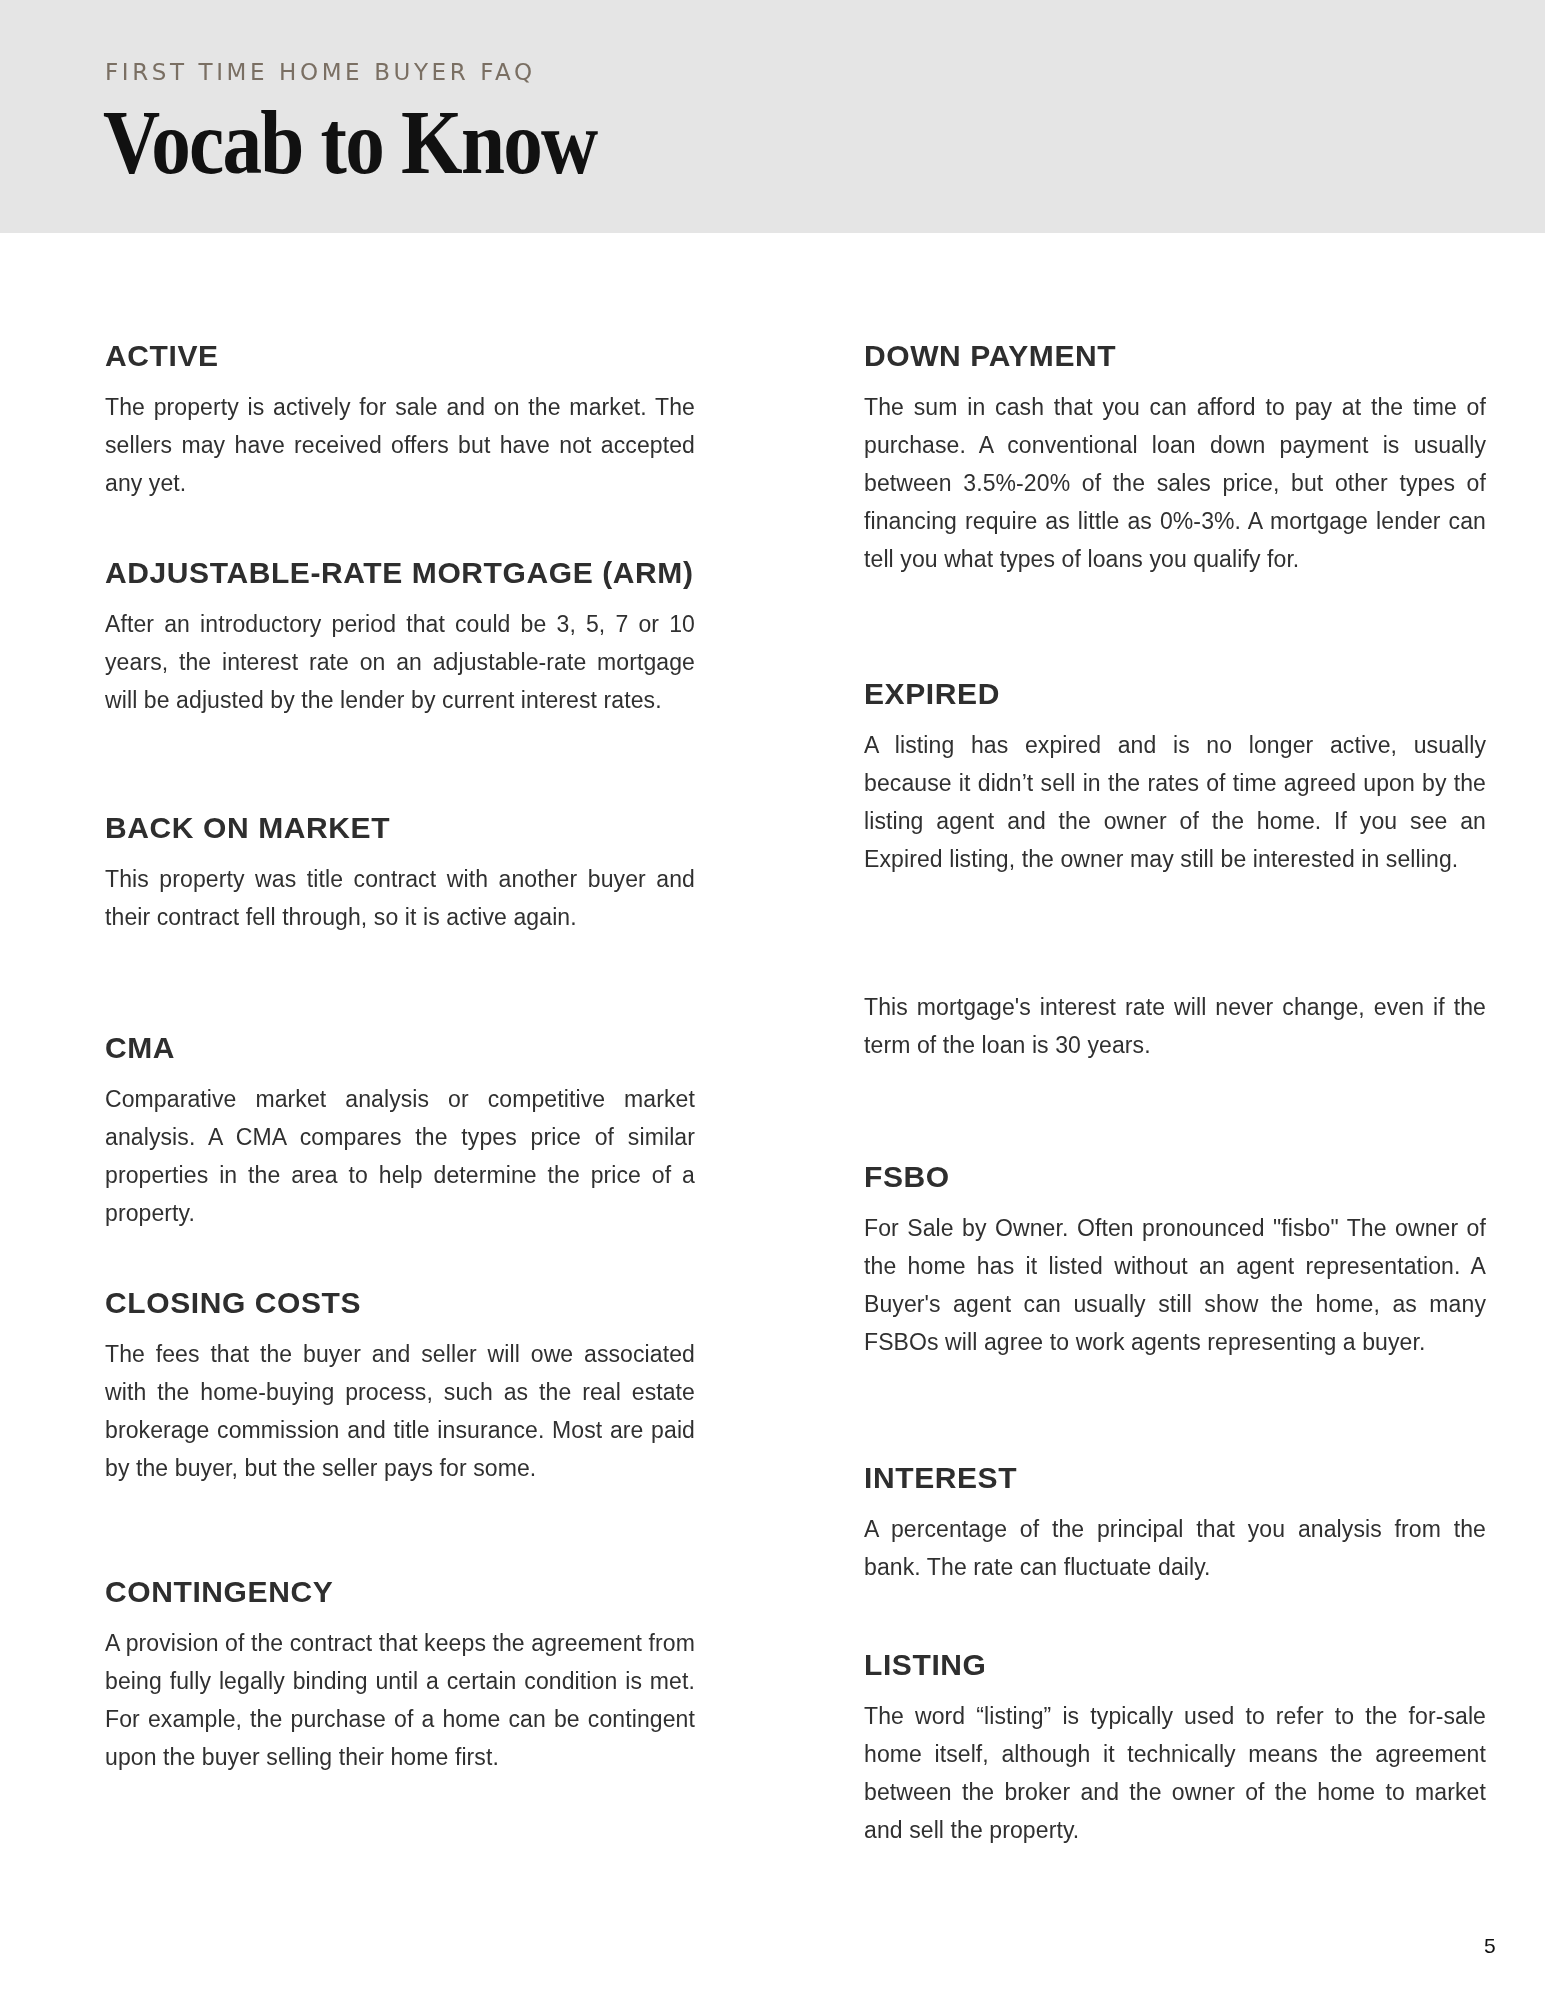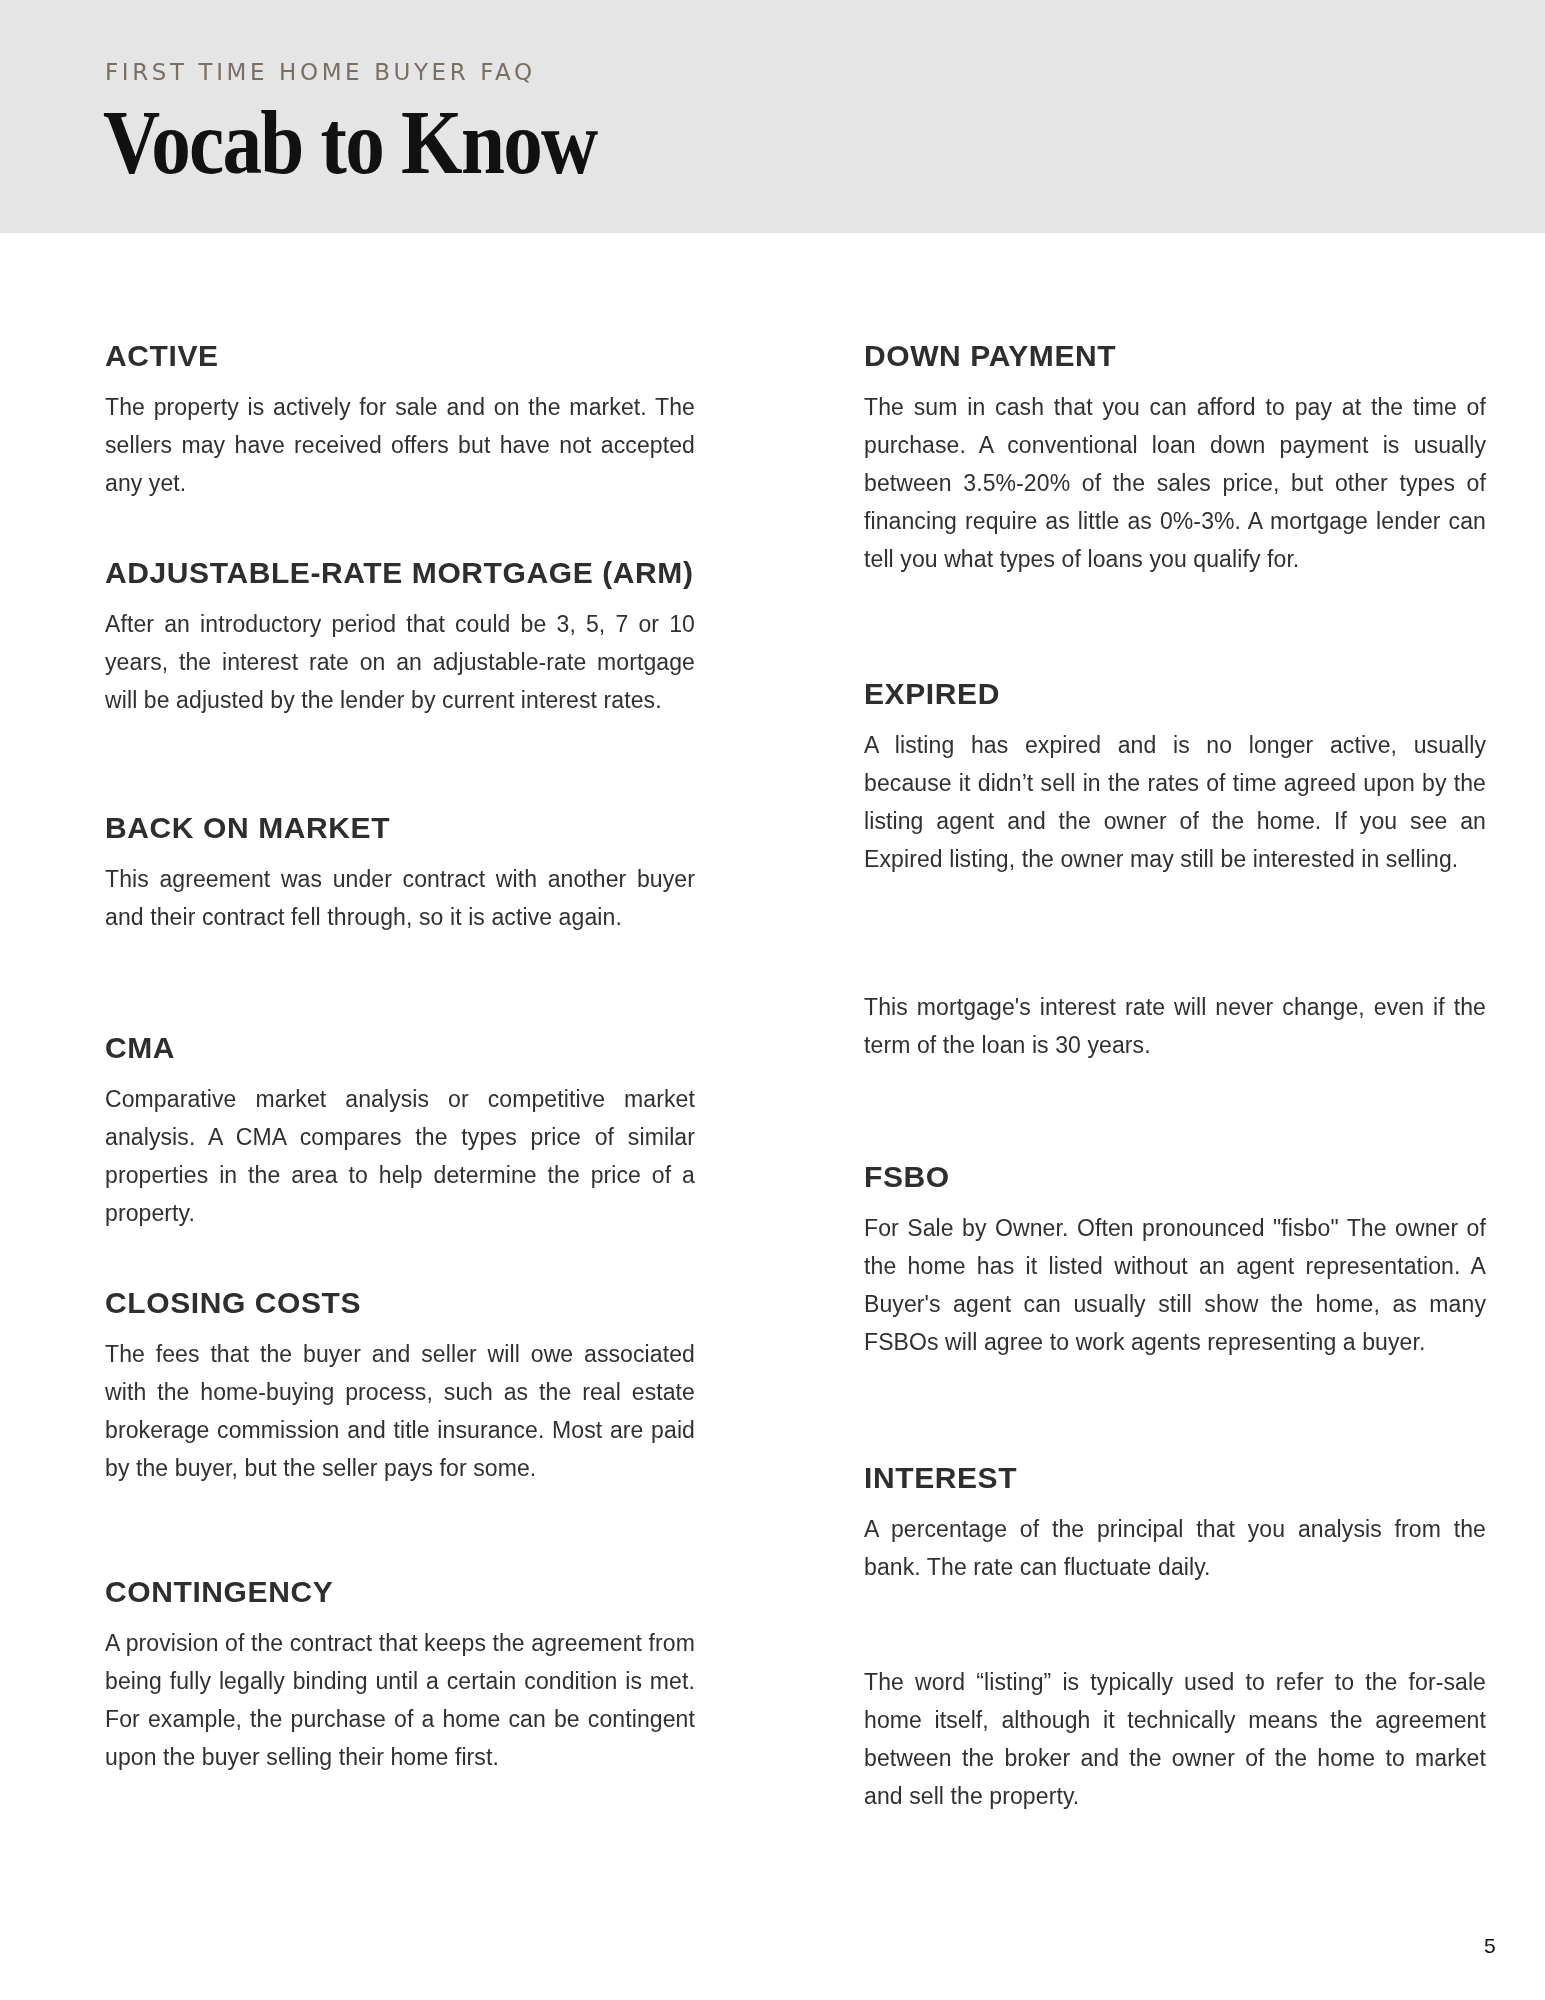--- a/index.html
+++ b/index.html
@@ -51,21 +51,21 @@
 <div class="entry left" style="top:339px">
   <h2 class="term">ACTIVE</h2>
   <p class="def">The property is actively for sale and on the market. The sellers may have received offers but have not accepted any yet.</p>
 </div>
 <div class="entry left" style="top:556px">
   <h2 class="term">ADJUSTABLE-RATE MORTGAGE (ARM)</h2>
   <p class="def">After an introductory period that could be 3, 5, 7 or 10 years, the interest rate on an adjustable-rate mortgage will be adjusted by the lender by current interest rates.</p>
 </div>
 <div class="entry left" style="top:811px">
   <h2 class="term">BACK ON MARKET</h2>
-  <p class="def">This agreement was under contract with another buyer and their contract fell through, so it is active again.</p>
+  <p class="def">This property was title contract with another buyer and their contract fell through, so it is active again.</p>
 </div>
 <div class="entry left" style="top:1031px">
   <h2 class="term">CMA</h2>
   <p class="def">Comparative market analysis or competitive market analysis. A CMA compares the types price of similar properties in the area to help determine the price of a property.</p>
 </div>
 <div class="entry left" style="top:1286px">
   <h2 class="term">CLOSING COSTS</h2>
   <p class="def">The fees that the buyer and seller will owe associated with the home-buying process, such as the real estate brokerage commission and title insurance. Most are paid by the buyer, but the seller pays for some.</p>
 </div>
 <div class="entry left" style="top:1575px">
@@ -86,16 +86,17 @@
 </div>
 <div class="entry right" style="top:1160px">
   <h2 class="term">FSBO</h2>
   <p class="def">For Sale by Owner. Often pronounced "fisbo" The owner of the home has it listed without an agent representation. A Buyer's agent can usually still show the home, as many FSBOs will agree to work agents representing a buyer.</p>
 </div>
 <div class="entry right" style="top:1461px">
   <h2 class="term">INTEREST</h2>
   <p class="def">A percentage of the principal that you analysis from the bank. The rate can fluctuate daily.</p>
 </div>
 <div class="entry right" style="top:1648px">
+  <h2 class="term">LISTING</h2>
   <p class="def">The word “listing” is typically used to refer to the for-sale home itself, although it technically means the agreement between the broker and the owner of the home to market and sell the property.</p>
 </div>
 
 <div class="page-number">5</div>
 
 </body></html>

